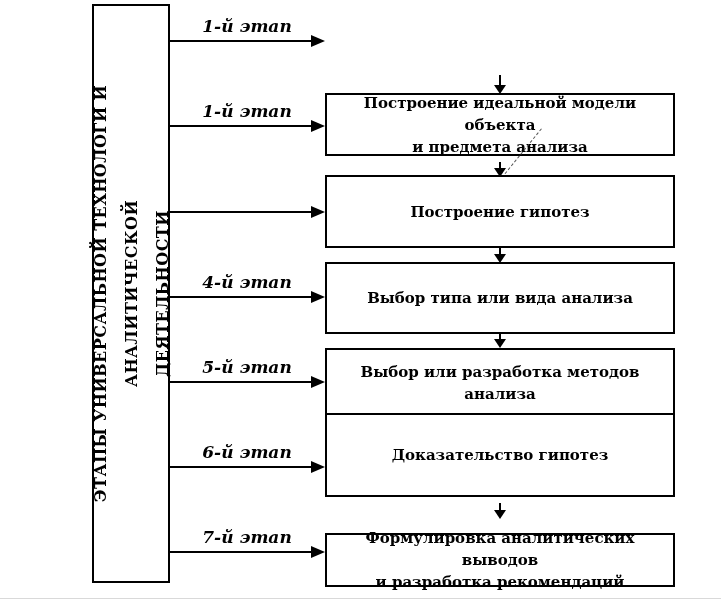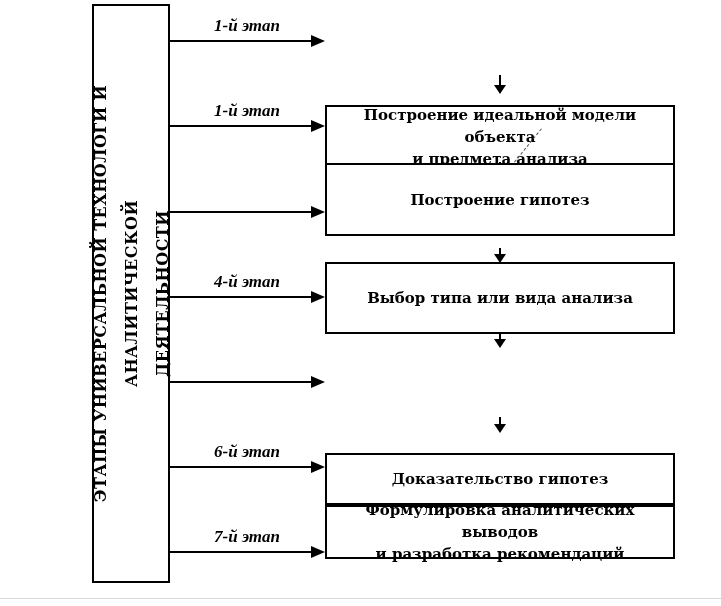--- a/index.html
+++ b/index.html
@@ -59,21 +59,20 @@
   }
   
   .stage-label {
     position: absolute;
     left: 172px;
     width: 150px;
     text-align: center;
     font-weight: bold;
     font-style: italic;
     font-size: 17px;
-    font-family: Liberation Serif, serif;
   }
   
   .hline {
     position: absolute;
     left: 170px;
     width: 143px;
     height: 2px;
     background: #000;
   }
   .hhead {
@@ -130,58 +129,60 @@
   <div class="stage-label" style="top:16px">1-й этап</div>
   <div class="hline" style="top:40px"></div>
   <div class="hhead" style="top:35px"></div>
 
   <div class="vline" style="top:75px;height:11px"></div>
   <div class="vhead" style="top:85px"></div>
 
   <div class="stage-label" style="top:101px">1-й этап</div>
   <div class="hline" style="top:125px"></div>
   <div class="hhead" style="top:120px"></div>
-  <div class="stage-box" style="top:105px;height:63px">Построение идеальной модели объекта
+  <div class="stage-box" style="top:93px;height:63px">Построение идеальной модели объекта
 и предмета анализа</div>
 
   <div class="vline" style="top:162px;height:7px"></div>
   <div class="vhead" style="top:168px"></div>
 
   <div class="artifact"></div>
 
   <div class="hline" style="top:211px"></div>
   <div class="hhead" style="top:206px"></div>
-  <div class="stage-box" style="top:163px;height:73px">Построение гипотез</div>
+  <div class="stage-box" style="top:175px;height:73px">Построение гипотез</div>
 
   <div class="vline" style="top:248px;height:7px"></div>
   <div class="vhead" style="top:254px"></div>
 
   <div class="stage-label" style="top:272px">4-й этап</div>
   <div class="hline" style="top:296px"></div>
   <div class="hhead" style="top:291px"></div>
   <div class="stage-box" style="top:262px;height:72px">Выбор типа или вида анализа</div>
 
   <div class="vline" style="top:332px;height:8px"></div>
   <div class="vhead" style="top:339px"></div>
 
+  <div class="stage-label" style="top:357px">5-й этап</div>
   <div class="hline" style="top:381px"></div>
   <div class="hhead" style="top:376px"></div>
+  <div class="stage-box" style="top:348px;height:69px">Выбор или разработка методов анализа</div>
 
   <div class="vline" style="top:417px;height:8px"></div>
   <div class="vhead" style="top:424px"></div>
 
   <div class="stage-label" style="top:442px">6-й этап</div>
   <div class="hline" style="top:466px"></div>
   <div class="hhead" style="top:461px"></div>
-  <div class="stage-box" style="top:453px;height:52px">Доказательство гипотез</div>
+  <div class="stage-box" style="top:413px;height:84px">Доказательство гипотез</div>
 
   <div class="vline" style="top:503px;height:8px"></div>
   <div class="vhead" style="top:510px"></div>
 
   <div class="stage-label" style="top:527px">7-й этап</div>
   <div class="hline" style="top:551px"></div>
   <div class="hhead" style="top:546px"></div>
-  <div class="stage-box" style="top:505px;height:54px">Формулировка аналитических выводов
+  <div class="stage-box" style="top:533px;height:54px">Формулировка аналитических выводов
 и разработка рекомендаций</div>
 
   <div class="page-edge"></div>
 
 </div>
 
 </body></html>

